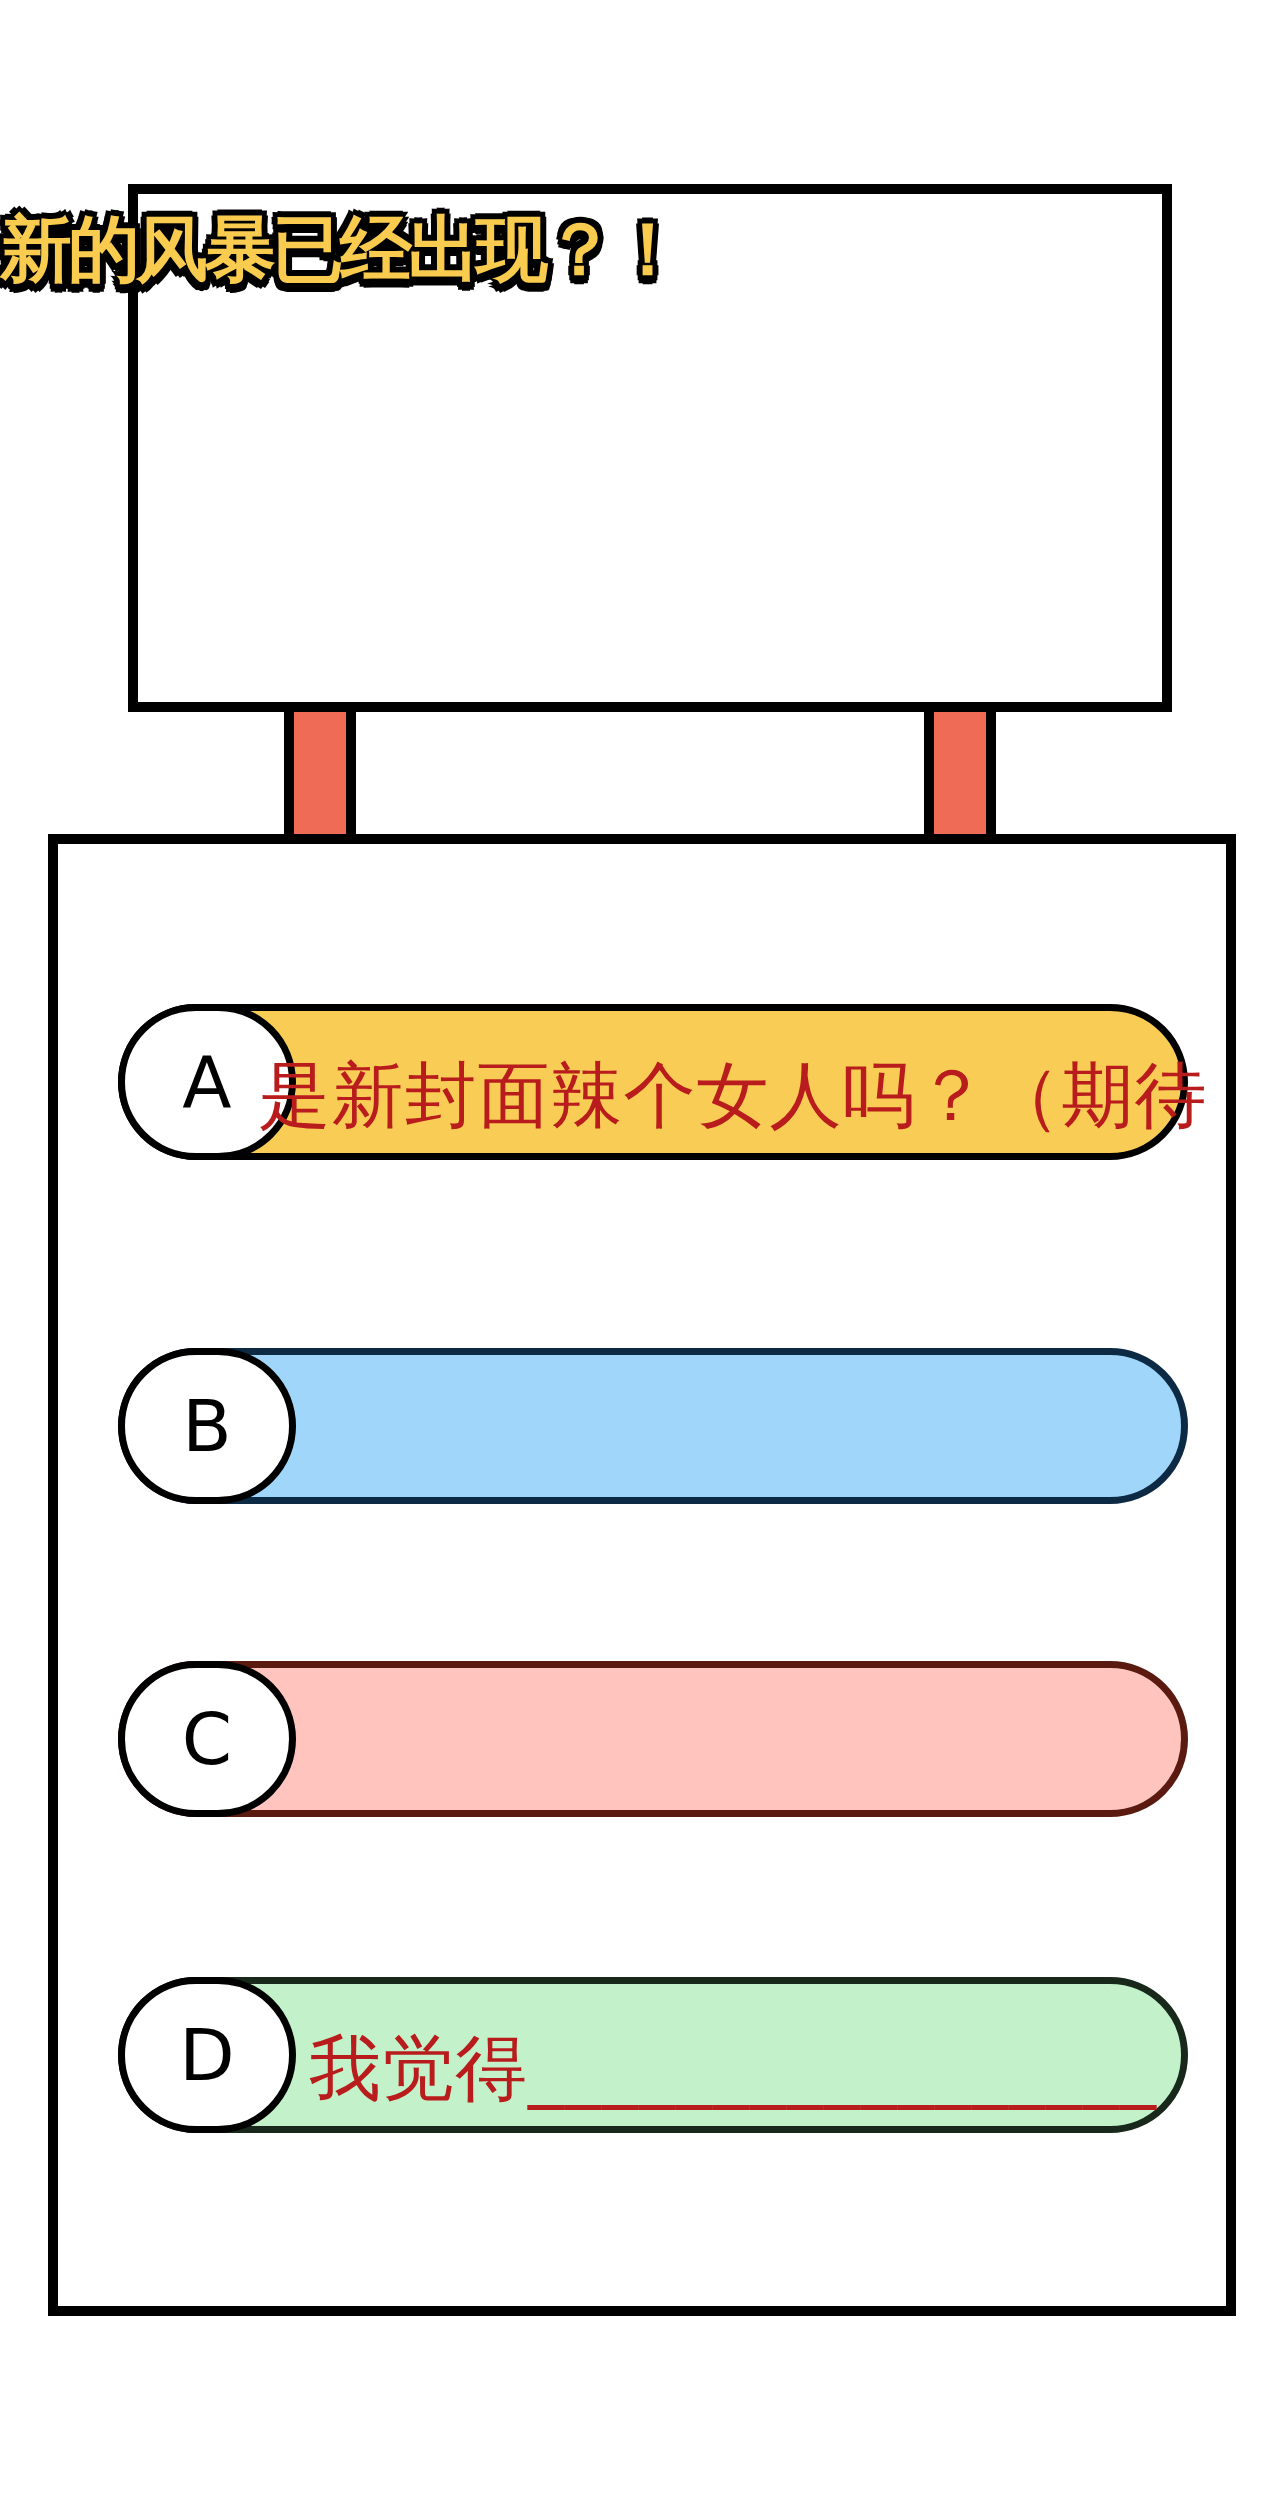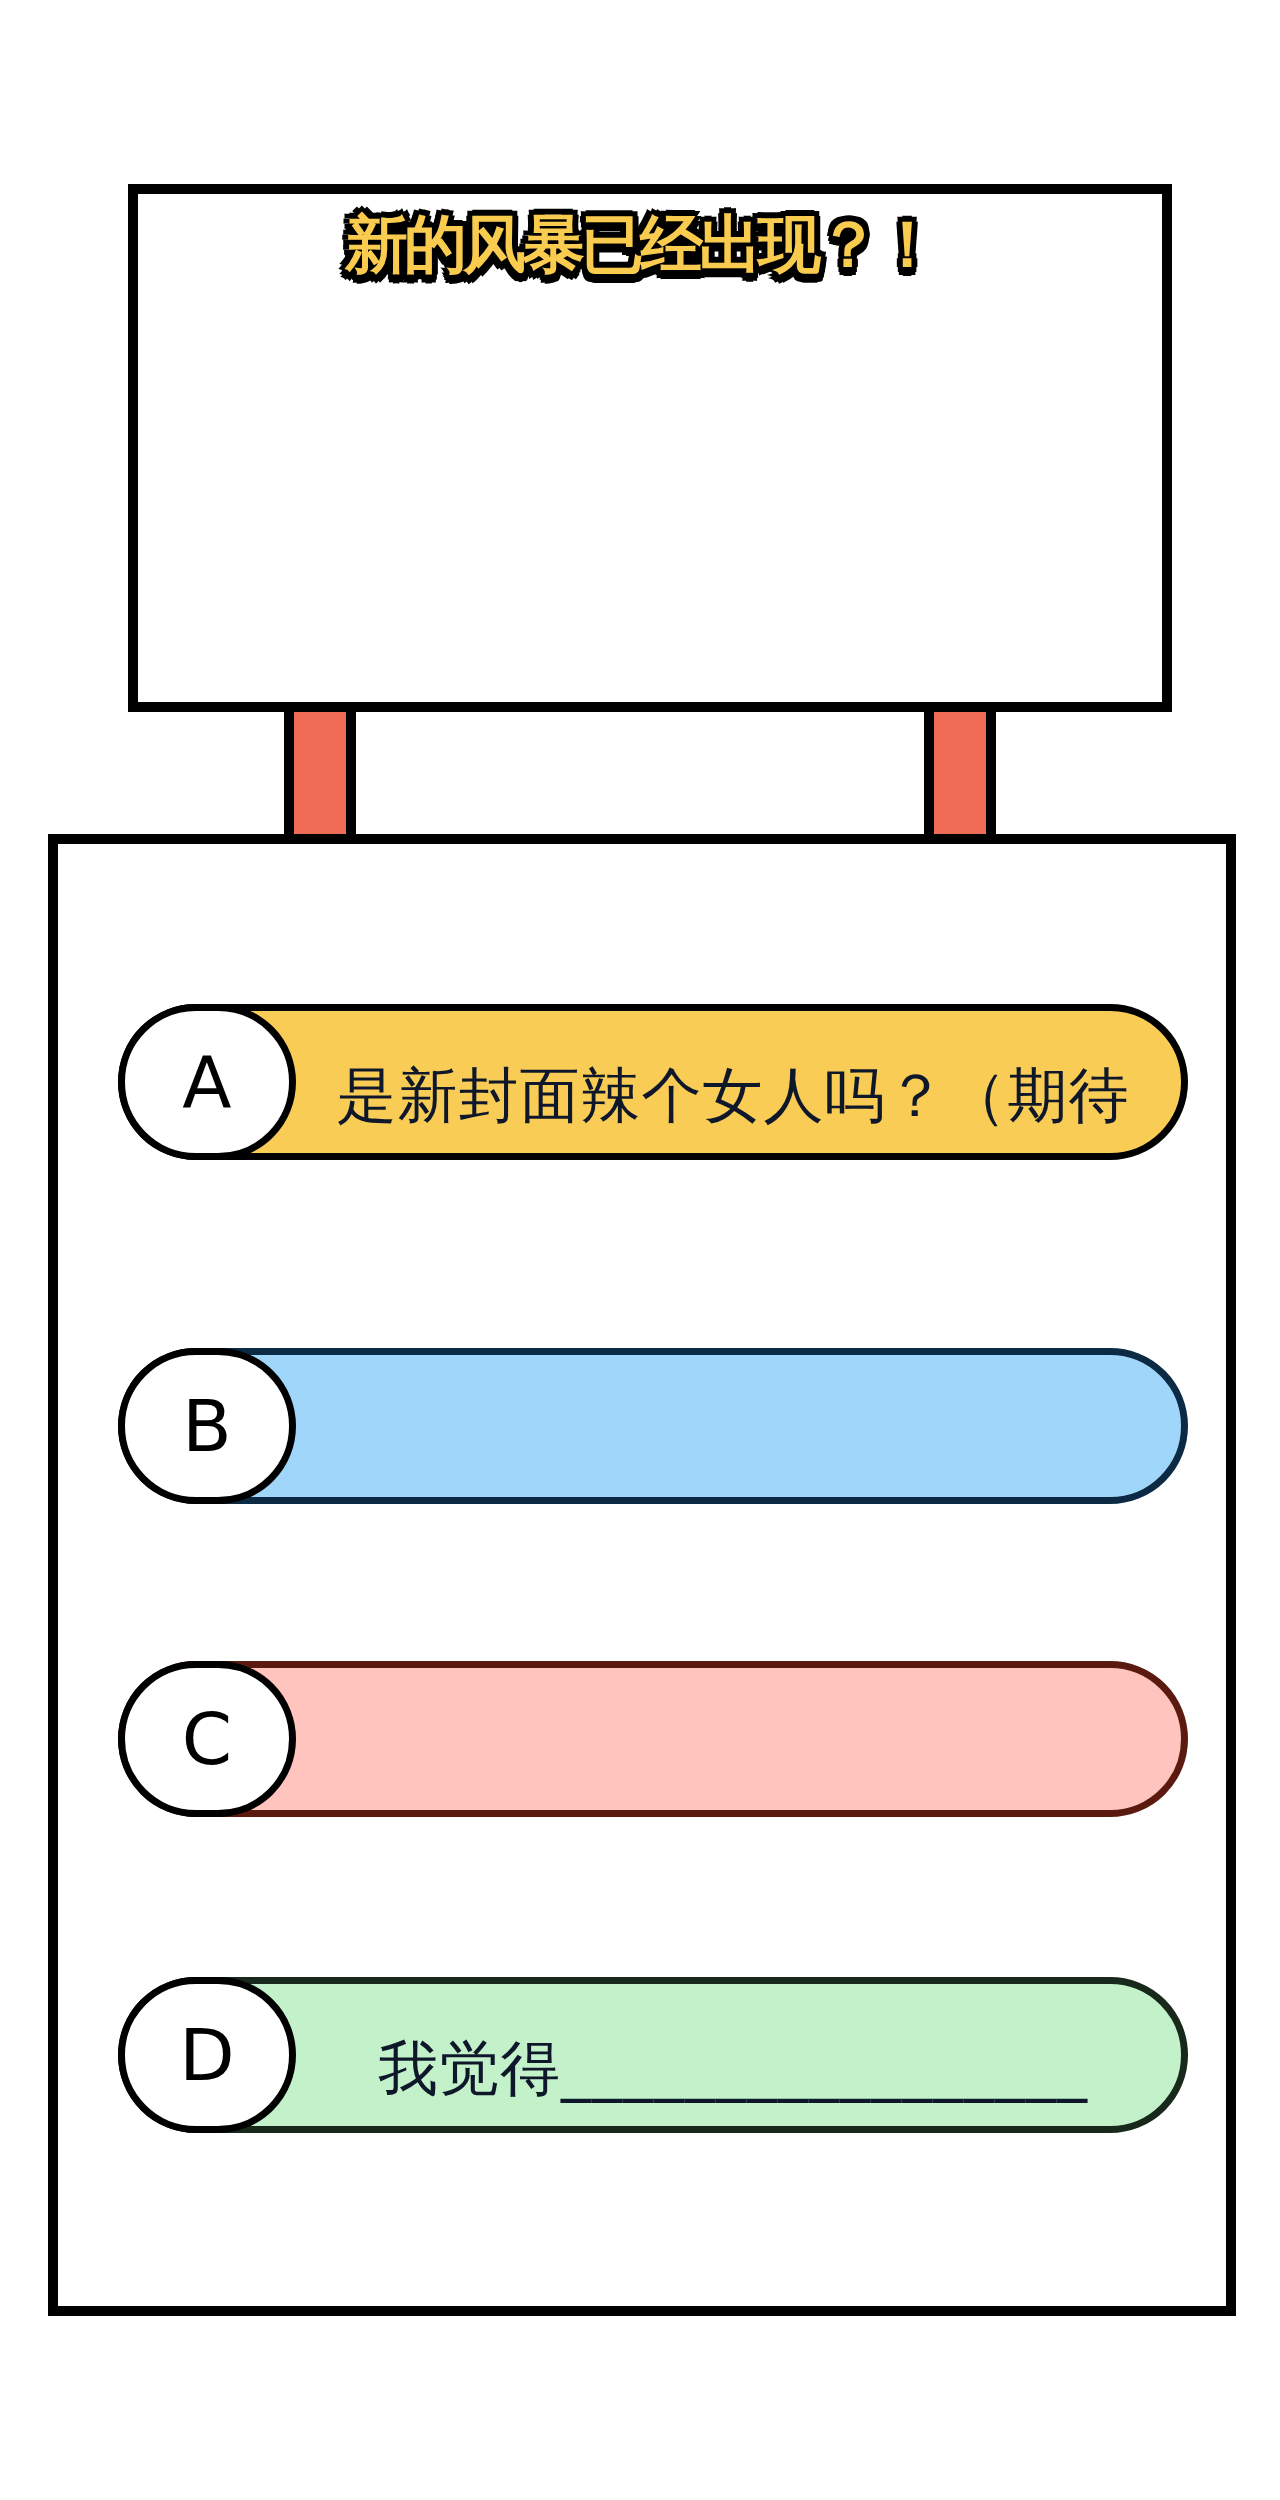--- a/index.html
+++ b/index.html
@@ -5,22 +5,22 @@
   html, body { margin:0; padding:0; }
   body {
     width:1280px; height:2500px; background:#ffffff; position:relative; overflow:hidden;
     font-family: "DejaVu Sans", "Liberation Sans", sans-serif;
   }
   .board {
     position:absolute; left:128px; top:184px; width:1044px; height:528px;
     box-sizing:border-box; border:10px solid #000; background:#fff; z-index:2;
   }
   .title {
-    position:absolute; left:0; right:0; top:210px; text-align:center;
-    font-size:63px; font-weight:bold; letter-spacing:-4px;
+    position:absolute; left:0; right:0; top:210px; text-align:left;
+    font-size:72px; font-weight:bold; letter-spacing:-4px;
     color:#F9CB4E;
     -webkit-text-stroke: 0;
     text-shadow:
       -5px -5px 0 #000, 5px -5px 0 #000, -5px 5px 0 #000, 5px 5px 0 #000,
       0 -6px 0 #000, 0 6px 0 #000, -6px 0 0 #000, 6px 0 0 #000,
       -4px 8px 0 #000, 4px 8px 0 #000, 0 9px 0 #000;
     line-height:1.1;
   }
   .post {
     position:absolute; top:700px; width:72px; height:146px; box-sizing:border-box;
@@ -38,21 +38,21 @@
   }
   .cap {
     position:absolute; left:-7px; top:-7px; width:178px; height:156px; box-sizing:border-box;
     border:7px solid #000; border-radius:78px; background:#fff;
     display:flex; align-items:center; justify-content:center;
   }
   .cap-letter { font-size:72px; color:#000; line-height:1; }
   .opt-text {
     position:absolute; left:200px; right:40px; top:0; bottom:0;
     display:flex; align-items:center; justify-content:center;
-    font-size:60px; color:#0f172a; white-space:nowrap; letter-spacing:1px;margin-top:28px;
+    font-size:72px; color:#b91c1c; white-space:nowrap; letter-spacing:1px;margin-top:28px;
   }
 </style>
 </head>
 <body>
 
 <div class="board"></div>
 <div class="title" style="z-index:3;">新的风暴已经出现？！</div>
 
 <div class="post post-left" style="background:#F06B56;"></div>
 <div class="post post-right" style="background:#F06B56;"></div>

